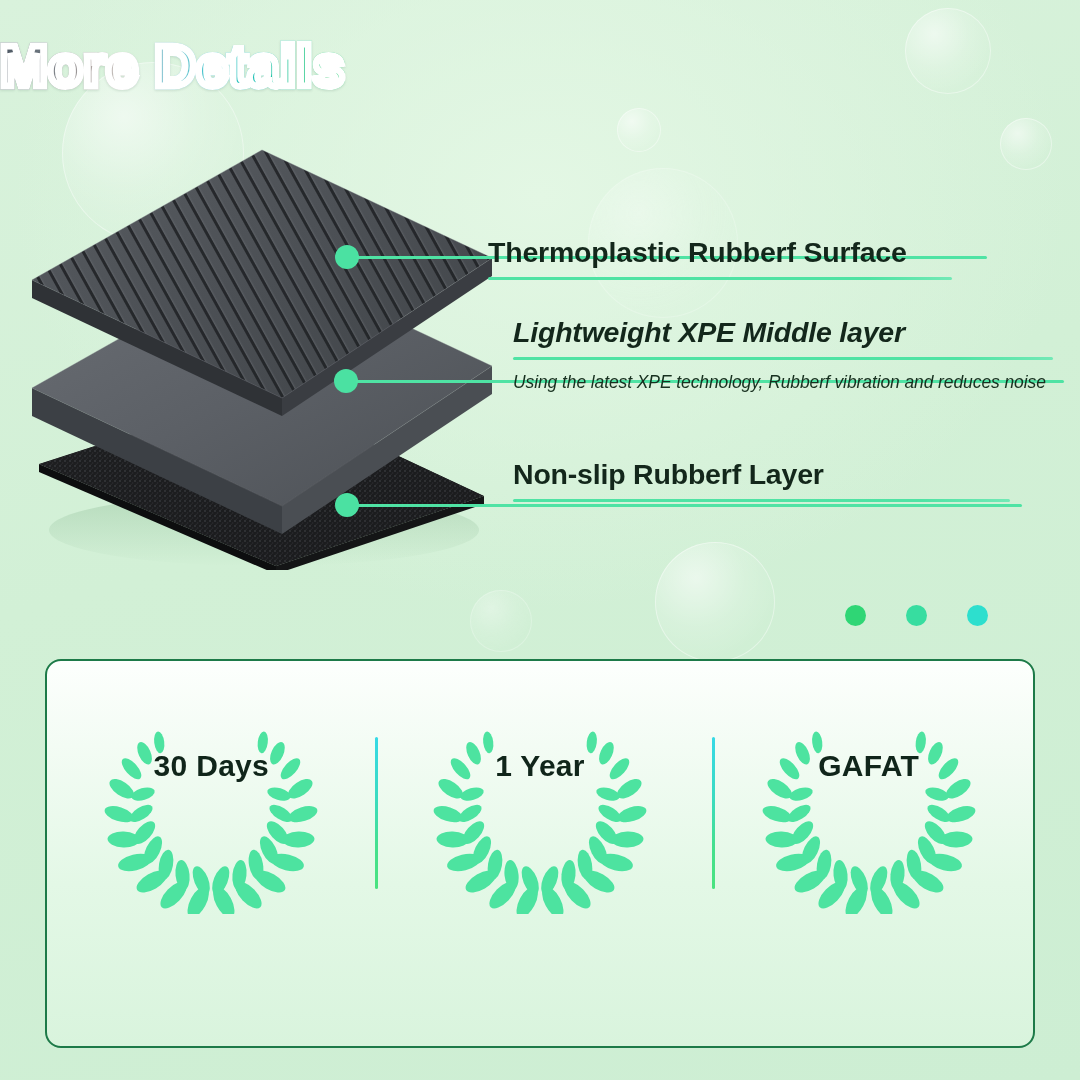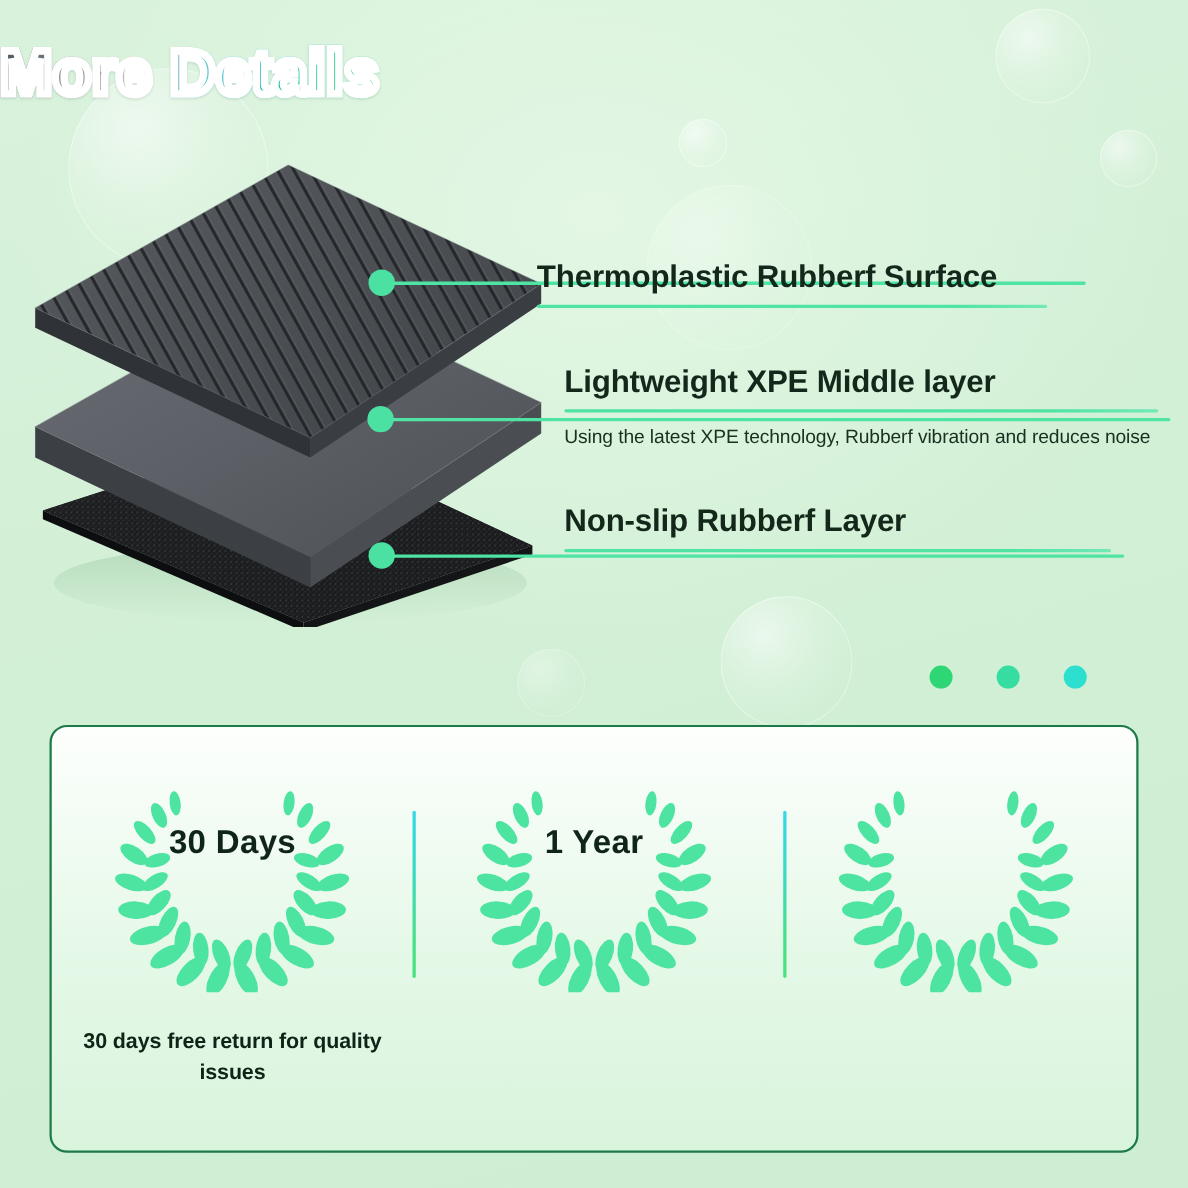--- a/index.html
+++ b/index.html
@@ -81,21 +81,21 @@
     background:linear-gradient(90deg,#4fe3a4 0%, #4fe3a4 82%, #72e9b6 100%);
     border-radius:2px;
   }
   .feature .f-sub {
     margin-top:12px; font-size:17.5px; color:#17301f;
     letter-spacing:-.1px; white-space:nowrap;
   }
 
   .feature.f1 { left:488px; top:204px;margin-top:32px; }
   .feature.f1 .f-rule { width:464px; }
-  .feature.f2 { left:513px; top:331px; }
+  .feature.f2 { left:513px; top:316px;font-style:italic; }
   .feature.f2 .f-rule { width:540px; }
   .feature.f3 { left:513px; top:458px; }
   .feature.f3 .f-rule { width:497px; }
 
   
   .conn { position:absolute; height:4px; }
   .conn .line {
     position:absolute; left:10px; top:1px; height:2.5px;
     background:#4fe3a4; border-radius:2px;
   }
@@ -124,21 +124,21 @@
     background:linear-gradient(180deg,#fdfffd 0%, #f3fcf4 22%, #e3f8e6 58%, #d9f4dd 100%);
     overflow:hidden;
   }
   .badges {
     position:absolute; inset:0;
     display:flex; align-items:flex-start;
   }
   .badge {
     position:relative; flex:1 1 0;
     display:flex; flex-direction:column; align-items:center;
-    padding-top:26px;
+    padding-top:38px;
   }
   .badge .wreath { position:relative; width:240px; height:215px; }
   .badge .wreath svg { width:100%; height:100%; display:block; }
   .badge .w-label {
     position:absolute; left:0; right:0; top:88px;
     text-align:center;
     font-size:30px; font-weight:bold; color:#10251a;
     letter-spacing:.3px;
   }
   .badge .b-cap {
@@ -338,21 +338,20 @@
                   <g transform="rotate(143)translate(0,86)">
                       <ellipse cx="0" cy="0" rx="5" ry="11" transform="rotate(30)"></ellipse>
                     </g>
                 </g>
               </g>
               <use href="#lw1" transform="translate(240,0) scale(-1,1)"></use>
             </g>
           </svg>
         </div>
         <div class="w-label">30 Days</div>
-        <div class="b-cap">30 days free return for quality issues</div>
       </div>
 
       <div class="badge">
         <div class="wreath">
           <svg viewBox="0 0 240 215" xmlns="http://www.w3.org/2000/svg">
             <g fill="#4de3a0">
               <use href="#lw1"></use>
               <use href="#lw1" transform="translate(240,0) scale(-1,1)"></use>
             </g>
           </svg>
@@ -362,18 +361,19 @@
 
       <div class="badge">
         <div class="wreath">
           <svg viewBox="0 0 240 215" xmlns="http://www.w3.org/2000/svg">
             <g fill="#4de3a0">
               <use href="#lw1"></use>
               <use href="#lw1" transform="translate(240,0) scale(-1,1)"></use>
             </g>
           </svg>
         </div>
+        <div class="w-label">GAFAT</div>
       </div>
 
     </div>
   </div>
 
 </div>
 
 </body></html>

